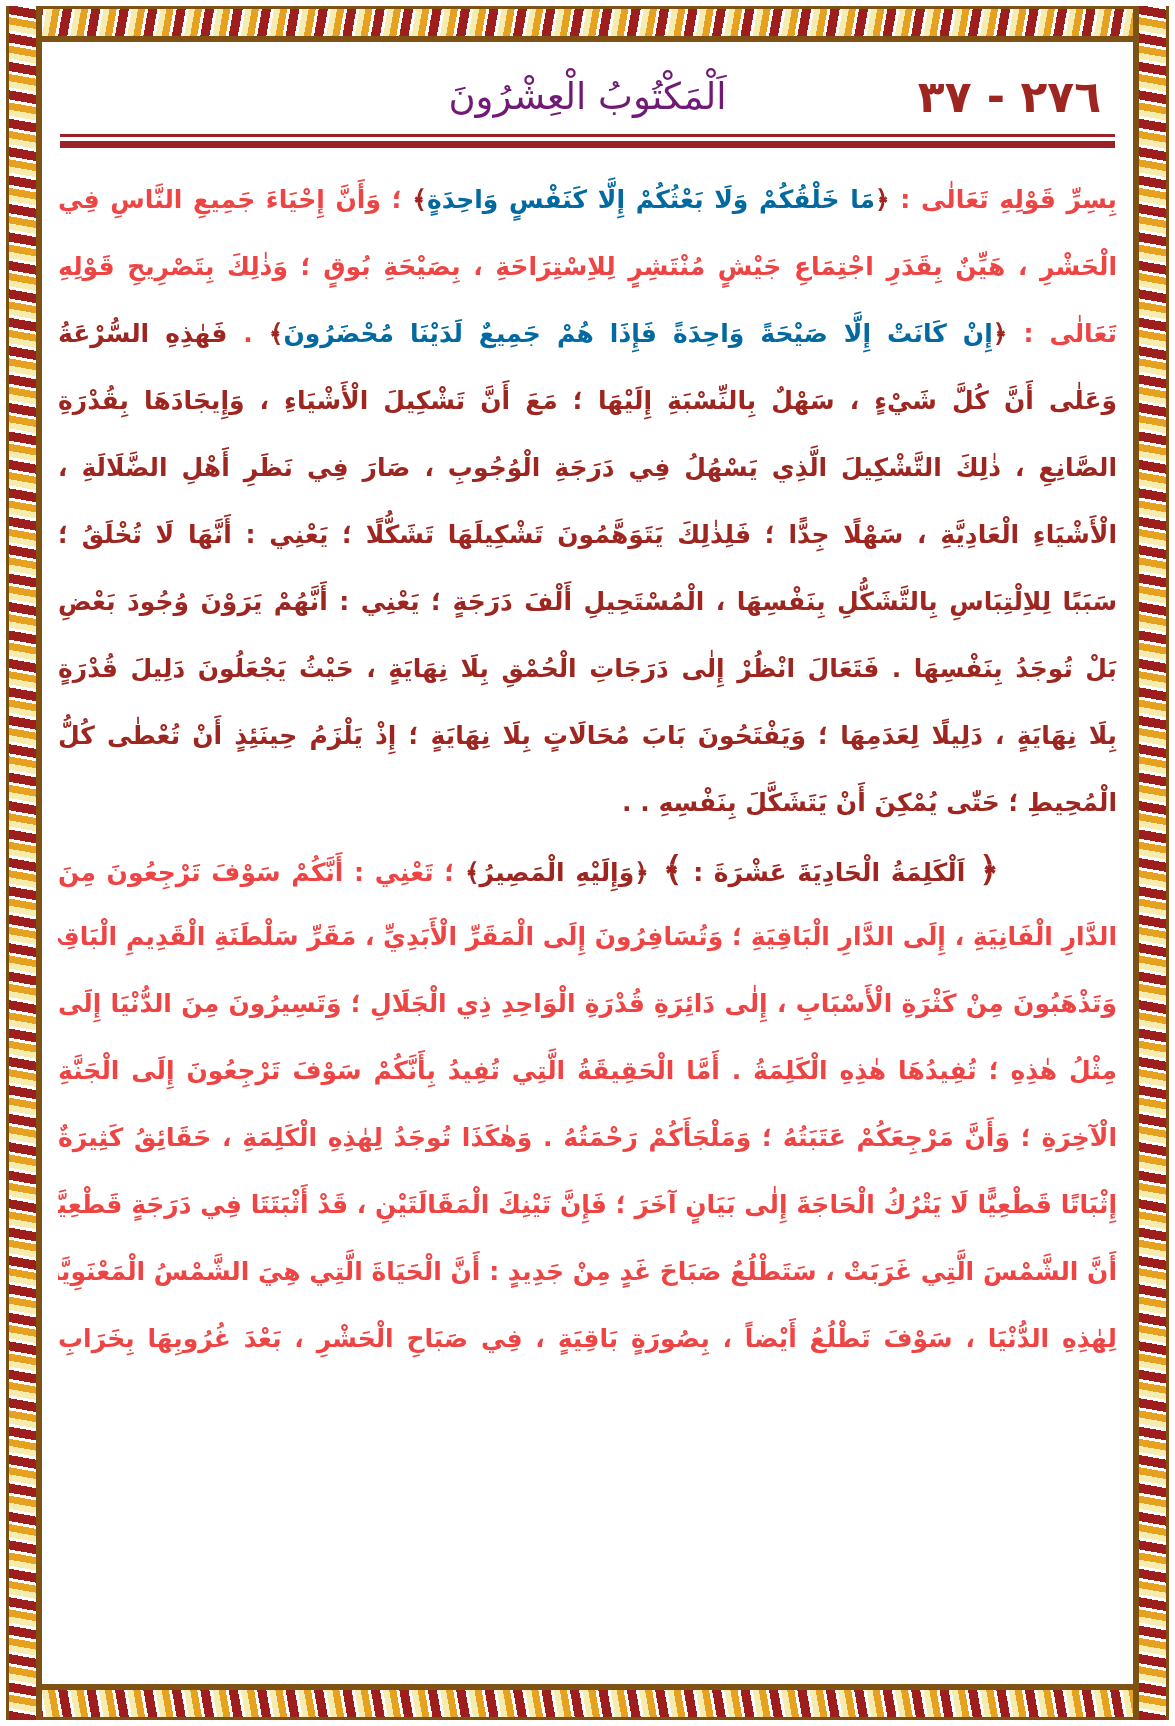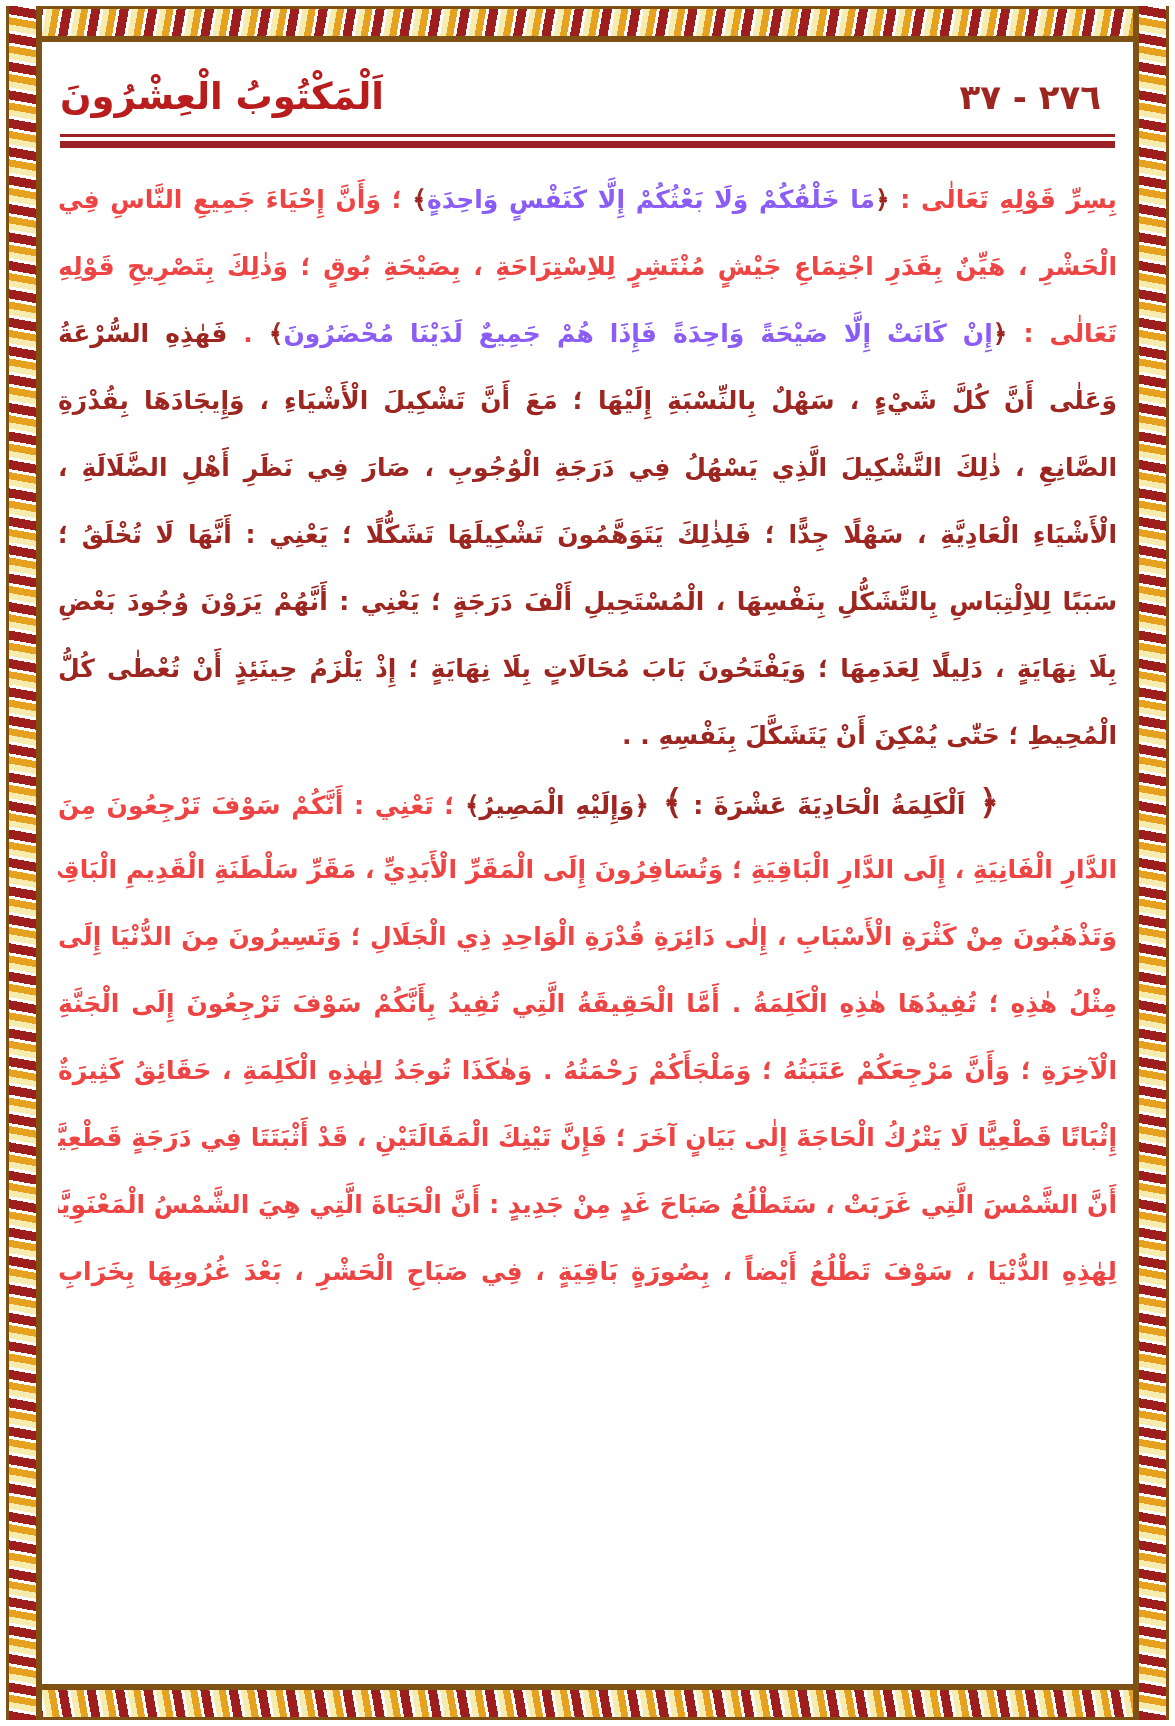--- a/index.html
+++ b/index.html
@@ -19,38 +19,38 @@
         #9e1e1e 0 9px,#ffffff 9px 12px,#f6ecb0 12px 18px,#e6a11f 18px 25px,#ffffff 25px 28px);}
   .bv{top:6px;bottom:6px;width:36px;
       border-left:3px solid #7e5114;border-right:6px solid #7e5114;
       background:repeating-linear-gradient(10deg,
         #9e1e1e 0 9px,#ffffff 9px 12px,#f6ecb0 12px 18px,#e6a11f 18px 25px,#ffffff 25px 28px);}
   .bl{left:6px;}
   .br{right:6px;border-left-width:6px;border-right-width:3px;}
 
   
   .header{position:absolute;top:62px;left:60px;right:60px;height:70px;direction:rtl;}
-  .title{position:absolute;left:0;right:0;text-align:left;
-         font-size:37px;font-weight:bold;color:#b91c1c;line-height:70px;}
-  .pagenum{position:absolute;right:14px;top:0;font-size:34px;font-weight:bold;
+  .title{position:absolute;left:0;right:0;text-align:center;
+         font-size:37px;font-weight:normal;color:#701a75;line-height:70px;}
+  .pagenum{position:absolute;right:14px;top:0;font-size:44px;font-weight:bold;
            color:#9e2620;line-height:70px;direction:rtl;}
   .rule{position:absolute;left:60px;right:60px;background:#9b2226;}
   .rule-thin{top:134px;height:3px;}
   .rule-thick{top:141px;height:7px;}
 
   
   .content{position:absolute;top:166px;left:58px;right:58px;direction:rtl;}
   .line{height:67px;line-height:67px;font-size:25px;font-weight:bold;
         color:#161616;white-space:nowrap;overflow:hidden;
         text-align:justify;text-align-last:justify;}
   .line.end{text-align-last:right;}
   .line.indent{padding-right:118px;}
   .black{color:#ef4444;}
   .red{color:#9e2620;}
-  .blue{color:#8b5cf6;}
+  .blue{color:#0369a1;}
   .orn{font-size:34px;}
 </style>
 </head>
 <body>
 
 <div class="bstrip bh bt"></div>
 <div class="bstrip bh bb"></div>
 <div class="bstrip bv bl"></div>
 <div class="bstrip bv br"></div>
 
@@ -62,20 +62,21 @@
 <div class="rule rule-thick"></div>
 
 <div class="content">
     <div class="line"><span class="black">بِسِرِّ قَوْلِهِ تَعَالٰى : </span><span class="red">﴿</span><span class="blue">مَا خَلْقُكُمْ وَلَا بَعْثُكُمْ إِلَّا كَنَفْسٍ وَاحِدَةٍ</span><span class="red">﴾</span><span class="black"> ؛ وَأَنَّ إِحْيَاءَ جَمِيعِ النَّاسِ فِي</span></div>
     <div class="line"><span class="black">الْحَشْرِ ، هَيِّنٌ بِقَدَرِ اجْتِمَاعِ جَيْشٍ مُنْتَشِرٍ لِلاِسْتِرَاحَةِ ، بِصَيْحَةِ بُوقٍ ؛ وَذٰلِكَ بِتَصْرِيحِ قَوْلِهِ</span></div>
     <div class="line"><span class="black">تَعَالٰى : </span><span class="red">﴿</span><span class="blue">إِنْ كَانَتْ إِلَّا صَيْحَةً وَاحِدَةً فَإِذَا هُمْ جَمِيعٌ لَدَيْنَا مُحْضَرُونَ</span><span class="red">﴾</span><span class="black"> . </span><span class="red">فَهٰذِهِ السُّرْعَةُ</span></div>
     <div class="line"><span class="red">وَعَلٰى أَنَّ كُلَّ شَيْءٍ ، سَهْلٌ بِالنِّسْبَةِ إِلَيْهَا ؛ مَعَ أَنَّ تَشْكِيلَ الْأَشْيَاءِ ، وَإِيجَادَهَا بِقُدْرَةِ</span></div>
     <div class="line"><span class="red">الصَّانِعِ ، ذٰلِكَ التَّشْكِيلَ الَّذِي يَسْهُلُ فِي دَرَجَةِ الْوُجُوبِ ، صَارَ فِي نَظَرِ أَهْلِ الضَّلَالَةِ ،</span></div>
     <div class="line"><span class="red">الْأَشْيَاءِ الْعَادِيَّةِ ، سَهْلًا جِدًّا ؛ فَلِذٰلِكَ يَتَوَهَّمُونَ تَشْكِيلَهَا تَشَكُّلًا ؛ يَعْنِي : أَنَّهَا لَا تُخْلَقُ ؛</span></div>
     <div class="line"><span class="red">سَبَبًا لِلاِلْتِبَاسِ بِالتَّشَكُّلِ بِنَفْسِهَا ، الْمُسْتَحِيلِ أَلْفَ دَرَجَةٍ ؛ يَعْنِي : أَنَّهُمْ يَرَوْنَ وُجُودَ بَعْضِ</span></div>
+    <div class="line"><span class="red">بَلْ تُوجَدُ بِنَفْسِهَا . فَتَعَالَ انْظُرْ إِلٰى دَرَجَاتِ الْحُمْقِ بِلَا نِهَايَةٍ ، حَيْثُ يَجْعَلُونَ دَلِيلَ قُدْرَةٍ</span></div>
     <div class="line"><span class="red">بِلَا نِهَايَةٍ ، دَلِيلًا لِعَدَمِهَا ؛ وَيَفْتَحُونَ بَابَ مُحَالَاتٍ بِلَا نِهَايَةٍ ؛ إِذْ يَلْزَمُ حِينَئِذٍ أَنْ تُعْطٰى كُلُّ</span></div>
     <div class="line end"><span class="red">الْمُحِيطِ ؛ حَتّٰى يُمْكِنَ أَنْ يَتَشَكَّلَ بِنَفْسِهِ . .</span></div>
     <div class="line indent"><span class="red orn">﴿ </span><span class="red">اَلْكَلِمَةُ الْحَادِيَةَ عَشْرَةَ : </span><span class="red orn">﴾ </span><span class="red">﴿وَإِلَيْهِ الْمَصِيرُ﴾</span><span class="black"> ؛ تَعْنِي : أَنَّكُمْ سَوْفَ تَرْجِعُونَ مِنَ</span></div>
     <div class="line"><span class="black">الدَّارِ الْفَانِيَةِ ، إِلَى الدَّارِ الْبَاقِيَةِ ؛ وَتُسَافِرُونَ إِلَى الْمَقَرِّ الْأَبَدِيِّ ، مَقَرِّ سَلْطَنَةِ الْقَدِيمِ الْبَاقِي ؛</span></div>
     <div class="line"><span class="black">وَتَذْهَبُونَ مِنْ كَثْرَةِ الْأَسْبَابِ ، إِلٰى دَائِرَةِ قُدْرَةِ الْوَاحِدِ ذِي الْجَلَالِ ؛ وَتَسِيرُونَ مِنَ الدُّنْيَا إِلَى</span></div>
     <div class="line"><span class="black">مِثْلُ هٰذِهِ ؛ تُفِيدُهَا هٰذِهِ الْكَلِمَةُ . أَمَّا الْحَقِيقَةُ الَّتِي تُفِيدُ بِأَنَّكُمْ سَوْفَ تَرْجِعُونَ إِلَى الْجَنَّةِ</span></div>
     <div class="line"><span class="black">الْآخِرَةِ ؛ وَأَنَّ مَرْجِعَكُمْ عَتَبَتُهُ ؛ وَمَلْجَأَكُمْ رَحْمَتُهُ . وَهٰكَذَا تُوجَدُ لِهٰذِهِ الْكَلِمَةِ ، حَقَائِقُ كَثِيرَةٌ</span></div>
     <div class="line"><span class="black">إِثْبَاتًا قَطْعِيًّا لَا يَتْرُكُ الْحَاجَةَ إِلٰى بَيَانٍ آخَرَ ؛ فَإِنَّ تَيْنِكَ الْمَقَالَتَيْنِ ، قَدْ أَثْبَتَتَا فِي دَرَجَةٍ قَطْعِيَّةٍ</span></div>
     <div class="line"><span class="black">أَنَّ الشَّمْسَ الَّتِي غَرَبَتْ ، سَتَطْلُعُ صَبَاحَ غَدٍ مِنْ جَدِيدٍ : أَنَّ الْحَيَاةَ الَّتِي هِيَ الشَّمْسُ الْمَعْنَوِيَّةُ</span></div>
     <div class="line"><span class="black">لِهٰذِهِ الدُّنْيَا ، سَوْفَ تَطْلُعُ أَيْضاً ، بِصُورَةٍ بَاقِيَةٍ ، فِي صَبَاحِ الْحَشْرِ ، بَعْدَ غُرُوبِهَا بِخَرَابِ</span></div>

